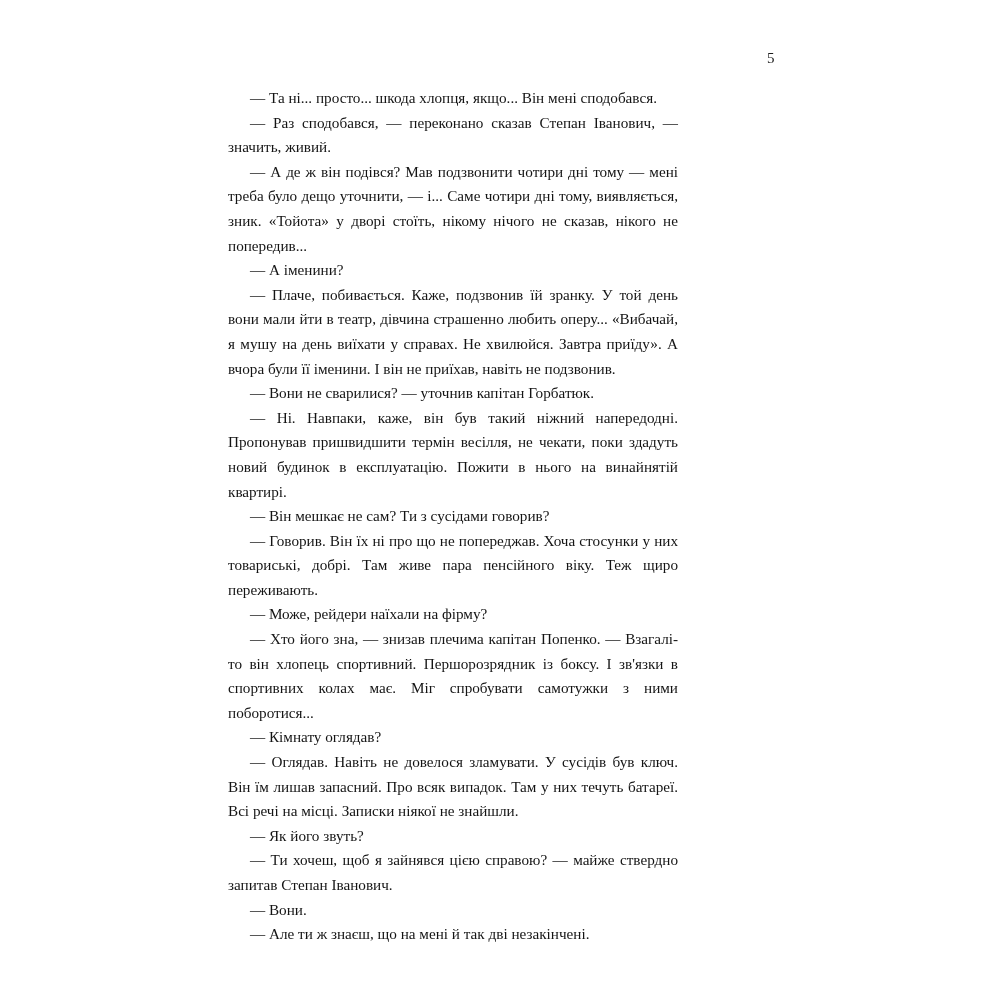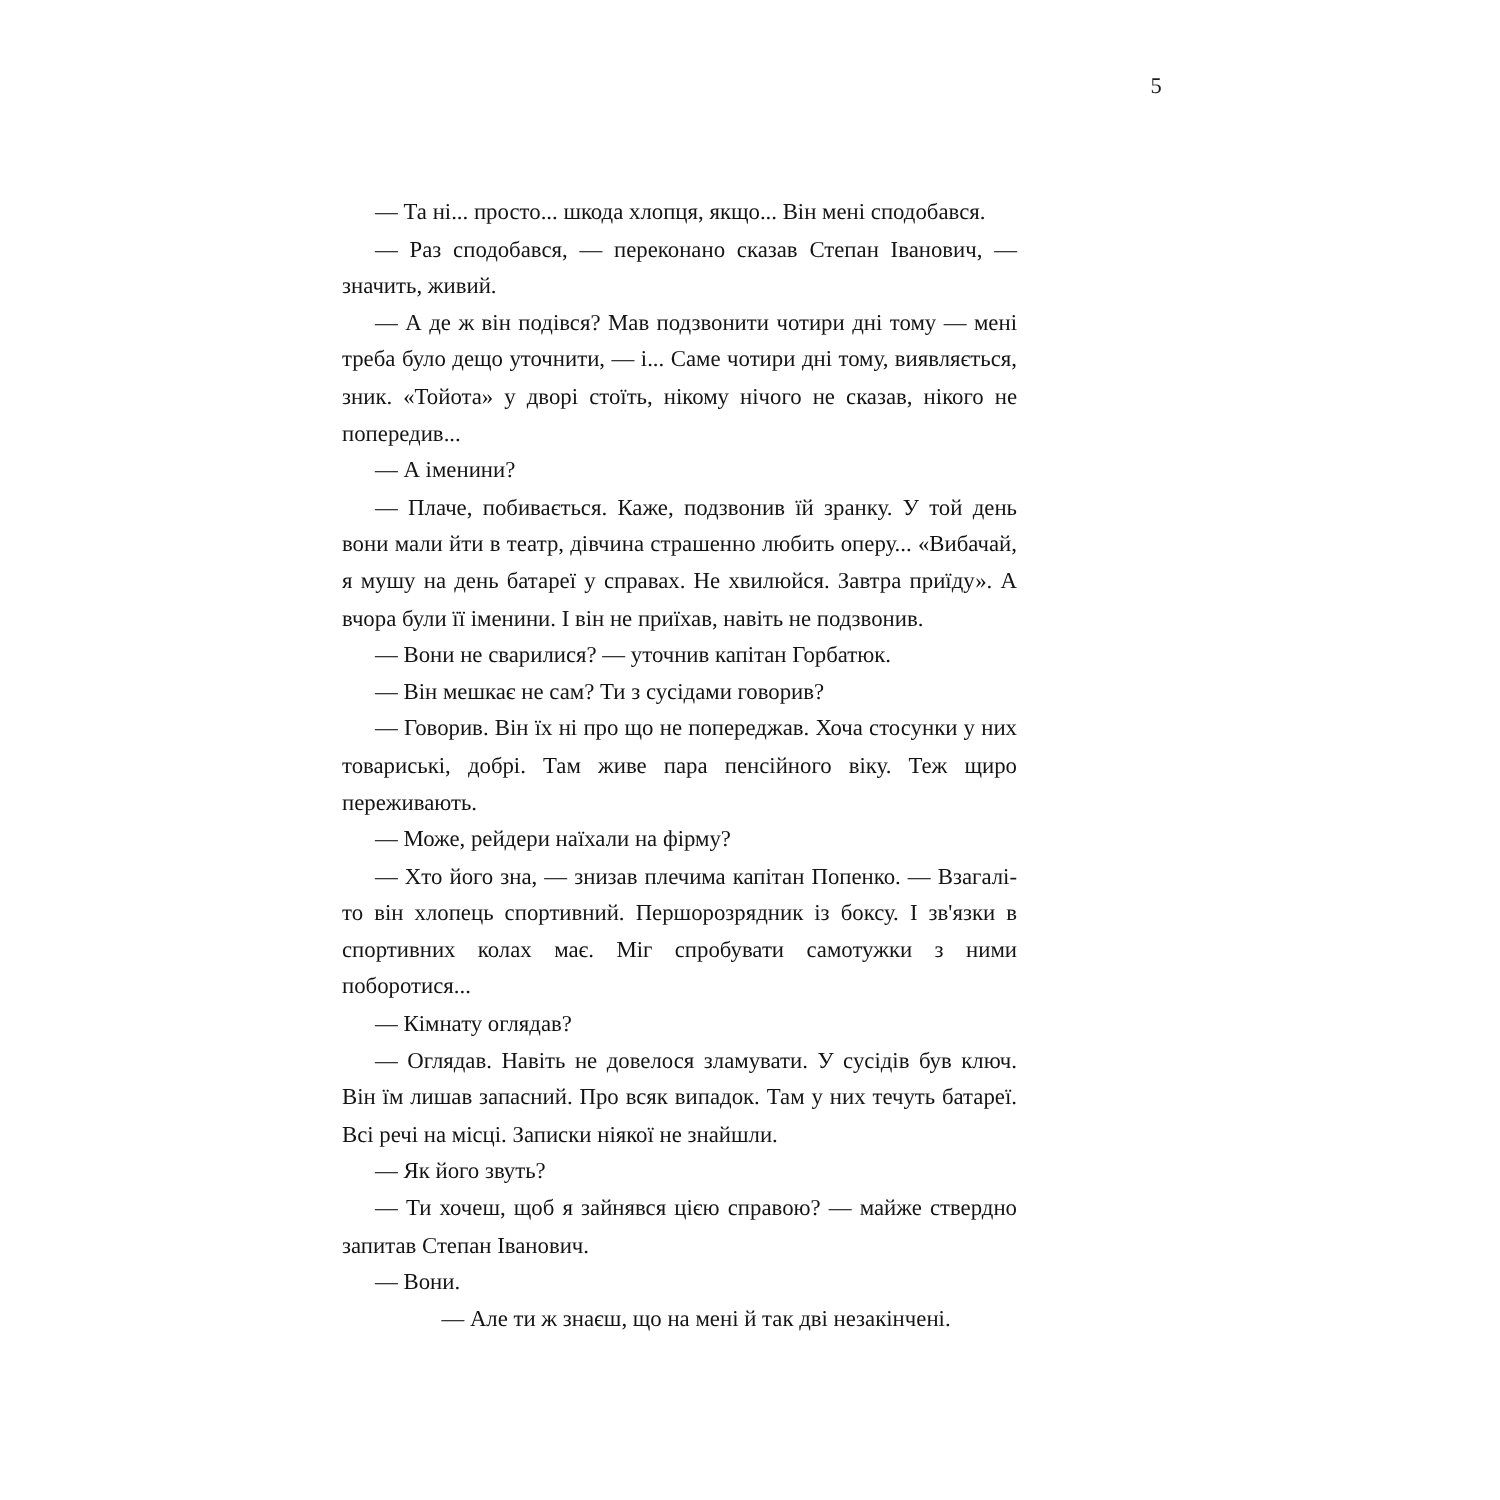--- a/index.html
+++ b/index.html
@@ -35,47 +35,47 @@
     position: absolute;
     top: 86px;
     left: 228px;
     width: 450px;
     font-size: 15.2px;
     line-height: 24.6px;
     text-align: justify;
     text-justify: inter-word;
     color: #141414;
     font-family: "Liberation Serif", serif;
-    margin-top: 44px;
     -webkit-font-smoothing: antialiased;
   }
   .para {
     margin: 0;
     text-indent: 22px;
     text-align: justify;
     hyphens: manual;
   }
   .para:last-child {
-    text-align: center;
+    text-align: left;
   }
 </style>
 </head>
 <body>
 
 <div class="page">
 
   <div class="page-number">5</div>
 
   <div class="text-block">
     <p class="para">— Та ні... просто... шкода хлопця, якщо... Він мені сподобався.</p>
     <p class="para">— Раз сподобався, — переконано сказав Степан Іванович, — значить, живий.</p>
     <p class="para">— А де ж він подівся? Мав подзвонити чотири дні тому — мені треба було дещо уточнити, — і... Саме чотири дні тому, виявляється, зник. «Тойота» у дворі стоїть, нікому нічого не сказав, нікого не попередив...</p>
     <p class="para">— А іменини?</p>
-    <p class="para">— Плаче, побивається. Каже, подзвонив їй зранку. У той день вони мали йти в театр, дівчина страшенно любить оперу... «Вибачай, я мушу на день батареї у справах. Не хвилюйся. Завтра приїду». А вчора були її іменини. І він не приїхав, навіть не подзвонив.</p>
+    <p class="para">— Плаче, побивається. Каже, подзвонив їй зранку. У той день вони мали йти в театр, дівчина страшенно любить оперу... «Вибачай, я мушу на день виїхати у справах. Не хвилюйся. Завтра приїду». А вчора були її іменини. І він не приїхав, навіть не подзвонив.</p>
     <p class="para">— Вони не сварилися? — уточнив капітан Горбатюк.</p>
+    <p class="para">— Ні. Навпаки, каже, він був такий ніжний напередодні. Пропонував пришвидшити термін весілля, не чекати, поки здадуть новий будинок в експлуатацію. Пожити в нього на винайнятій квартирі.</p>
     <p class="para">— Він мешкає не сам? Ти з сусідами говорив?</p>
     <p class="para">— Говорив. Він їх ні про що не попереджав. Хоча стосунки у них товариські, добрі. Там живе пара пенсійного віку. Теж щиро переживають.</p>
     <p class="para">— Може, рейдери наїхали на фірму?</p>
     <p class="para">— Хто його зна, — знизав плечима капітан Попенко. — Взагалі-то він хлопець спортивний. Першорозрядник із боксу. І зв'язки в спортивних колах має. Міг спробувати самотужки з ними поборотися...</p>
     <p class="para">— Кімнату оглядав?</p>
     <p class="para">— Оглядав. Навіть не довелося зламувати. У сусідів був ключ. Він їм лишав запасний. Про всяк випадок. Там у них течуть батареї. Всі речі на місці. Записки ніякої не знайшли.</p>
     <p class="para">— Як його звуть?</p>
     <p class="para">— Ти хочеш, щоб я зайнявся цією справою? — майже ствердно запитав Степан Іванович.</p>
     <p class="para">— Вони.</p>
     <p class="para">— Але ти ж знаєш, що на мені й так дві незакінчені.</p>

